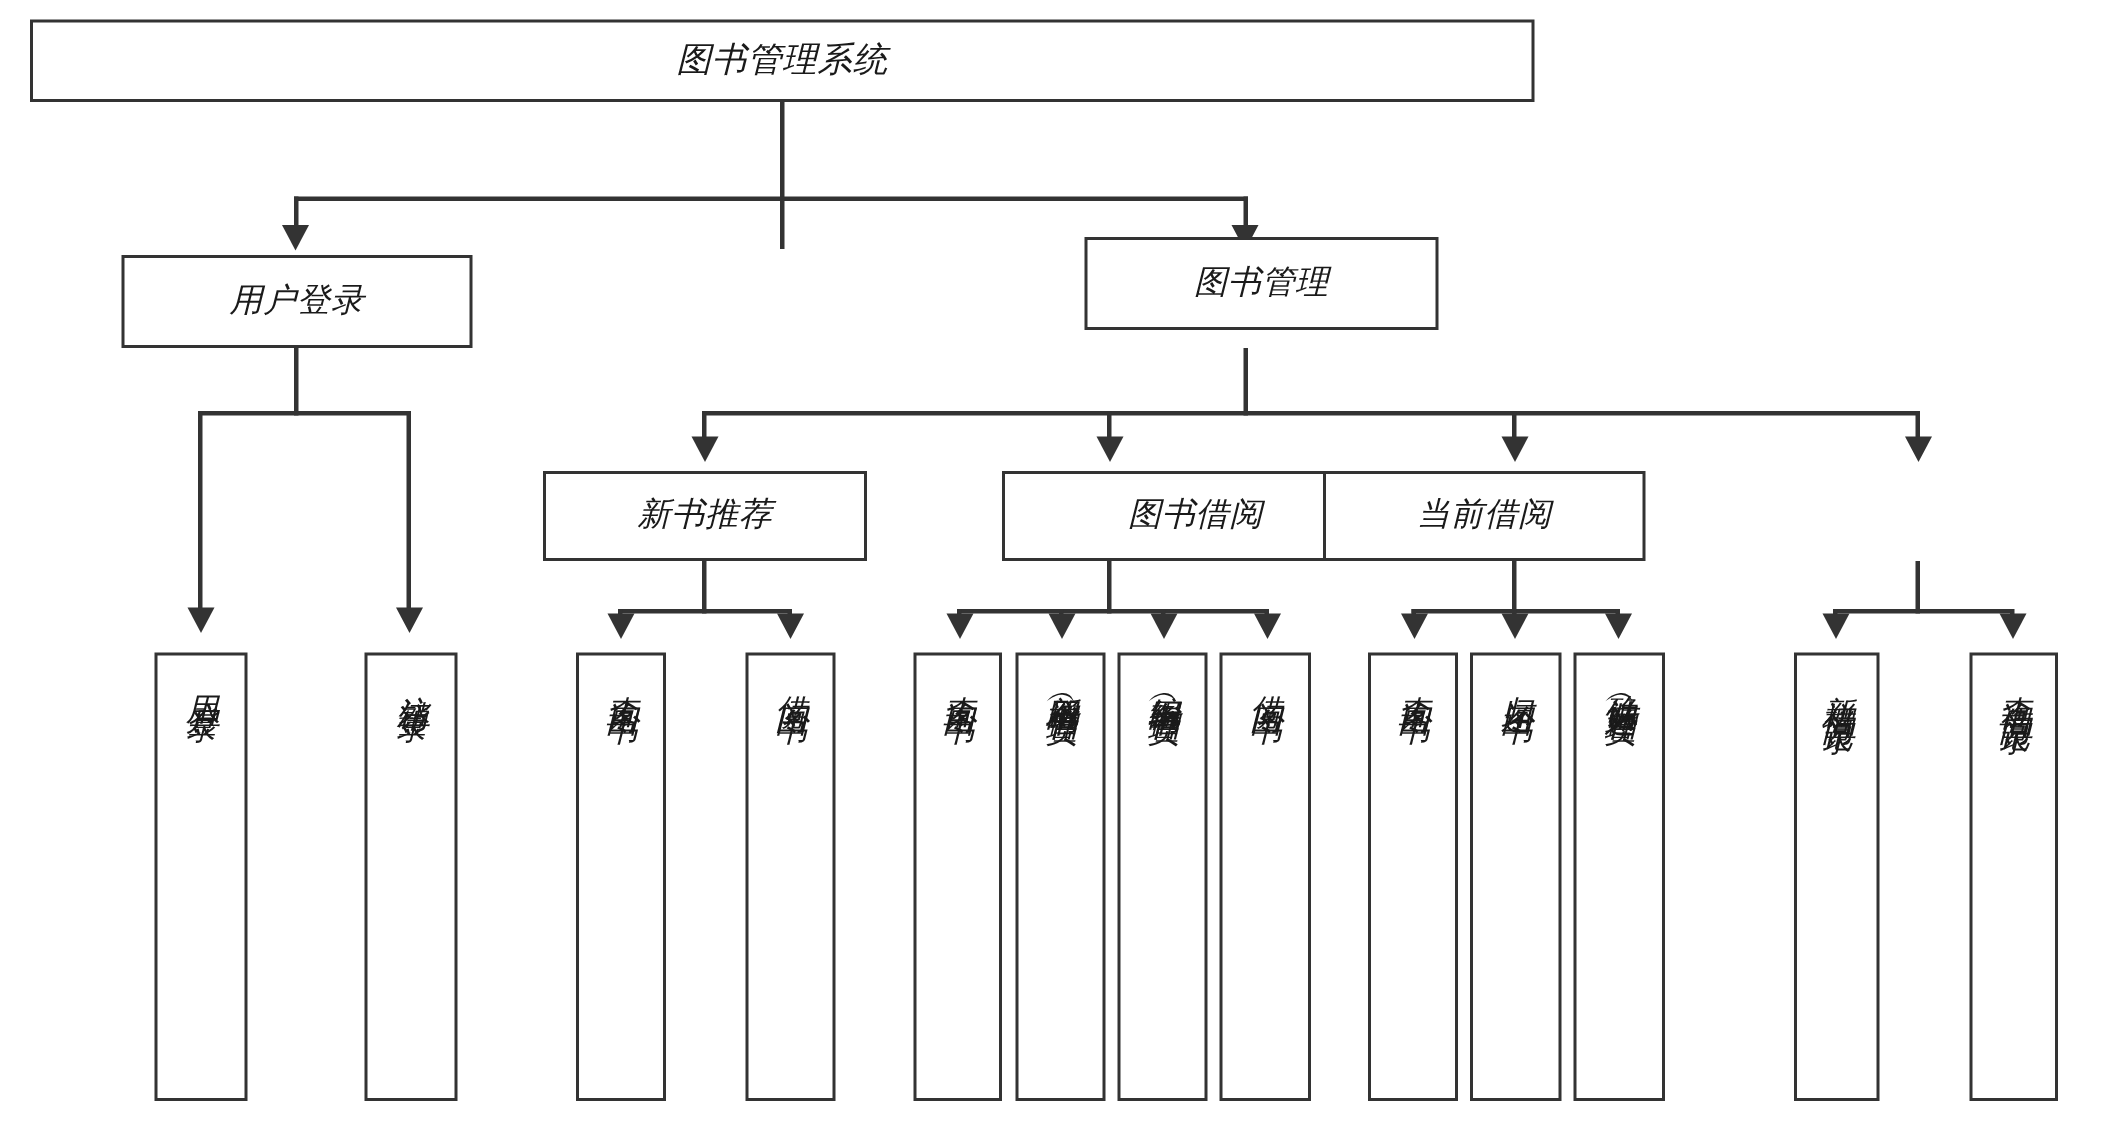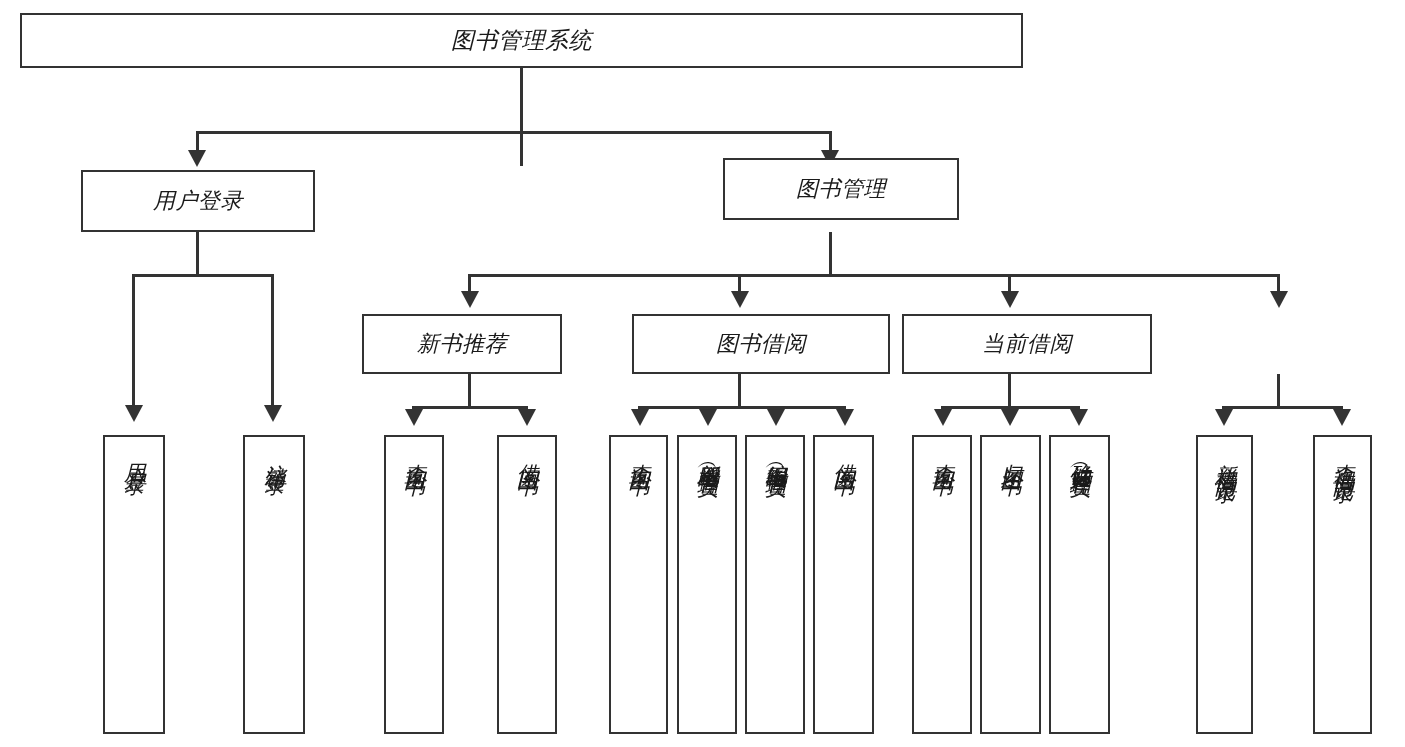--- a/index.html
+++ b/index.html
@@ -49,23 +49,23 @@
     font-size: 22px;
   }
   .node.l1.n-user-login  { left: 81px;  top: 170px; width: 234px; }
   .node.l1.n-book-manage { left: 711px; top: 158px; width: 236px; margin-left: 12px; }
   
   .node.l2 {
     top: 314px;
     height: 60px;
     font-size: 22px;
   }
-  .node.l2.n-new-rec   { left: 362px;  width: 200px; }
-  .node.l2.n-borrow    { left: 632px;  width: 258px; }
-  .node.l2.n-current   { left: 902px;  width: 250px; }
+  .node.l2.n-new-rec   { left: 362px;  width: 216px; }
+  .node.l2.n-borrow    { left: 668px;  width: 258px; }
+  .node.l2.n-current   { left: 882px;  width: 215px; }
   .node.l2.n-record    { left: 1171px; width: 217px; }
   
   .node.leaf {
     top: 435px;
     height: 299px;
     align-items: flex-start;
     justify-content: center;
     padding-top: 10px;
     font-size: 21px;
   }

